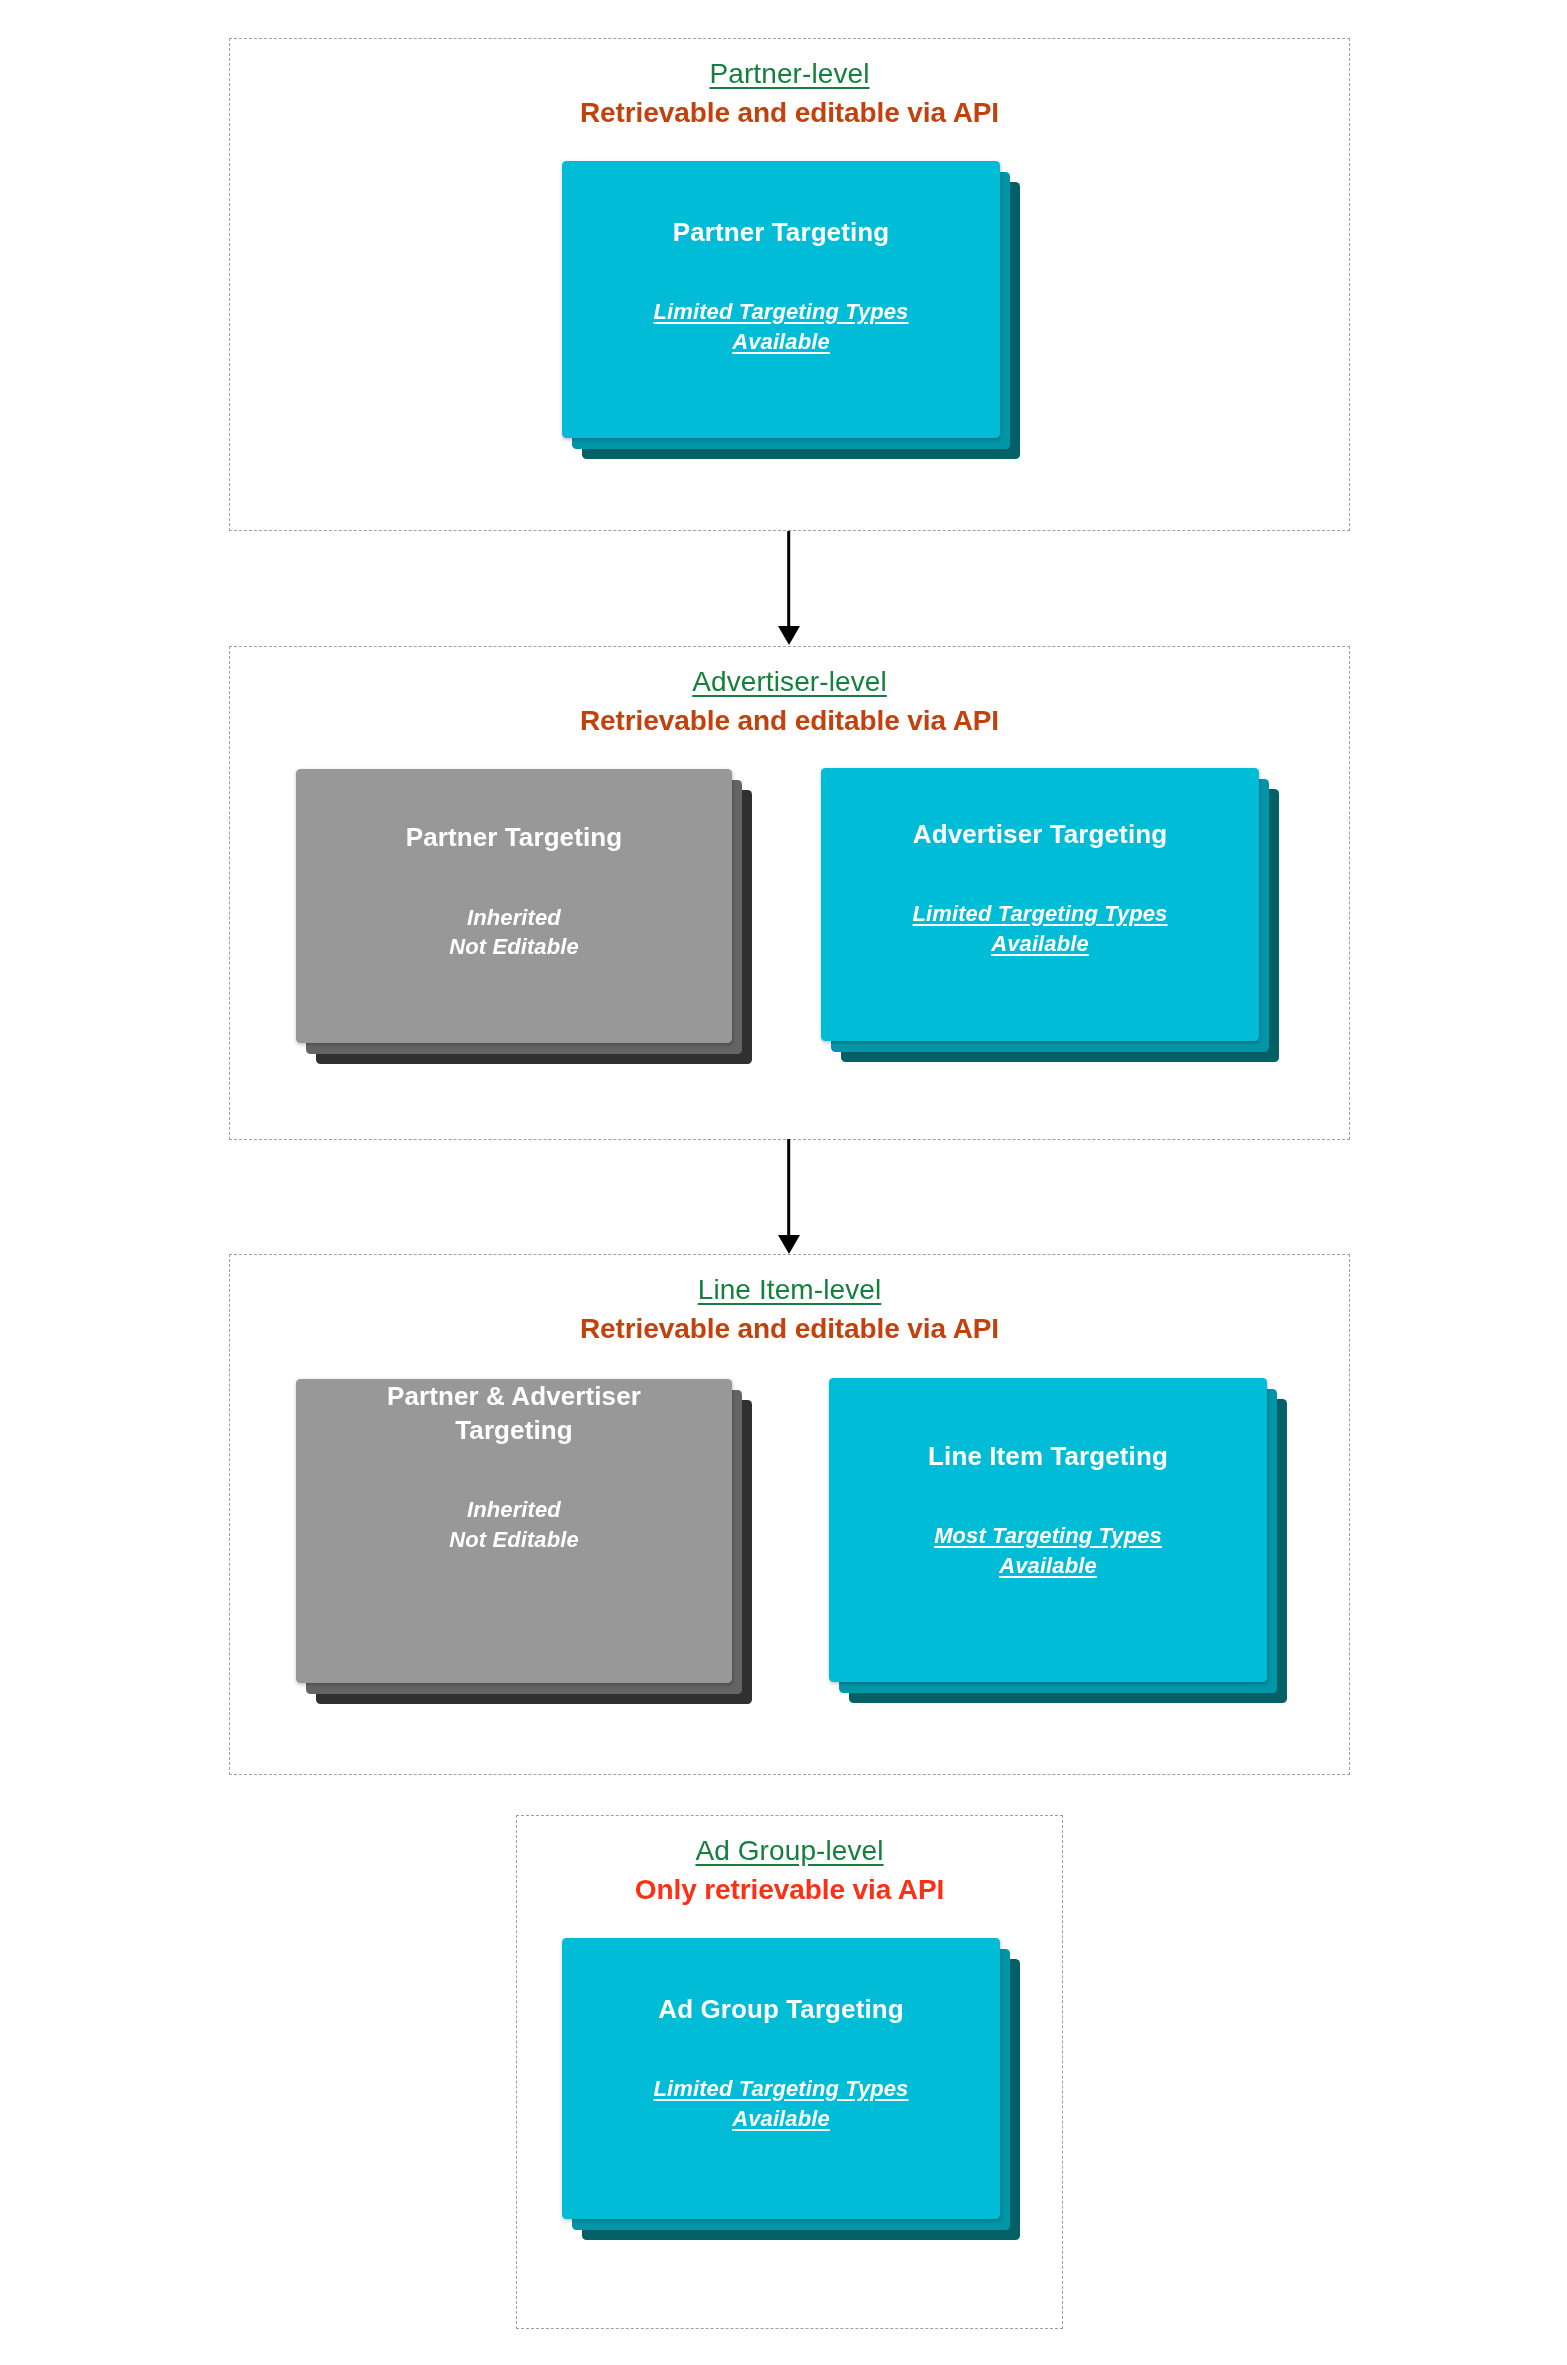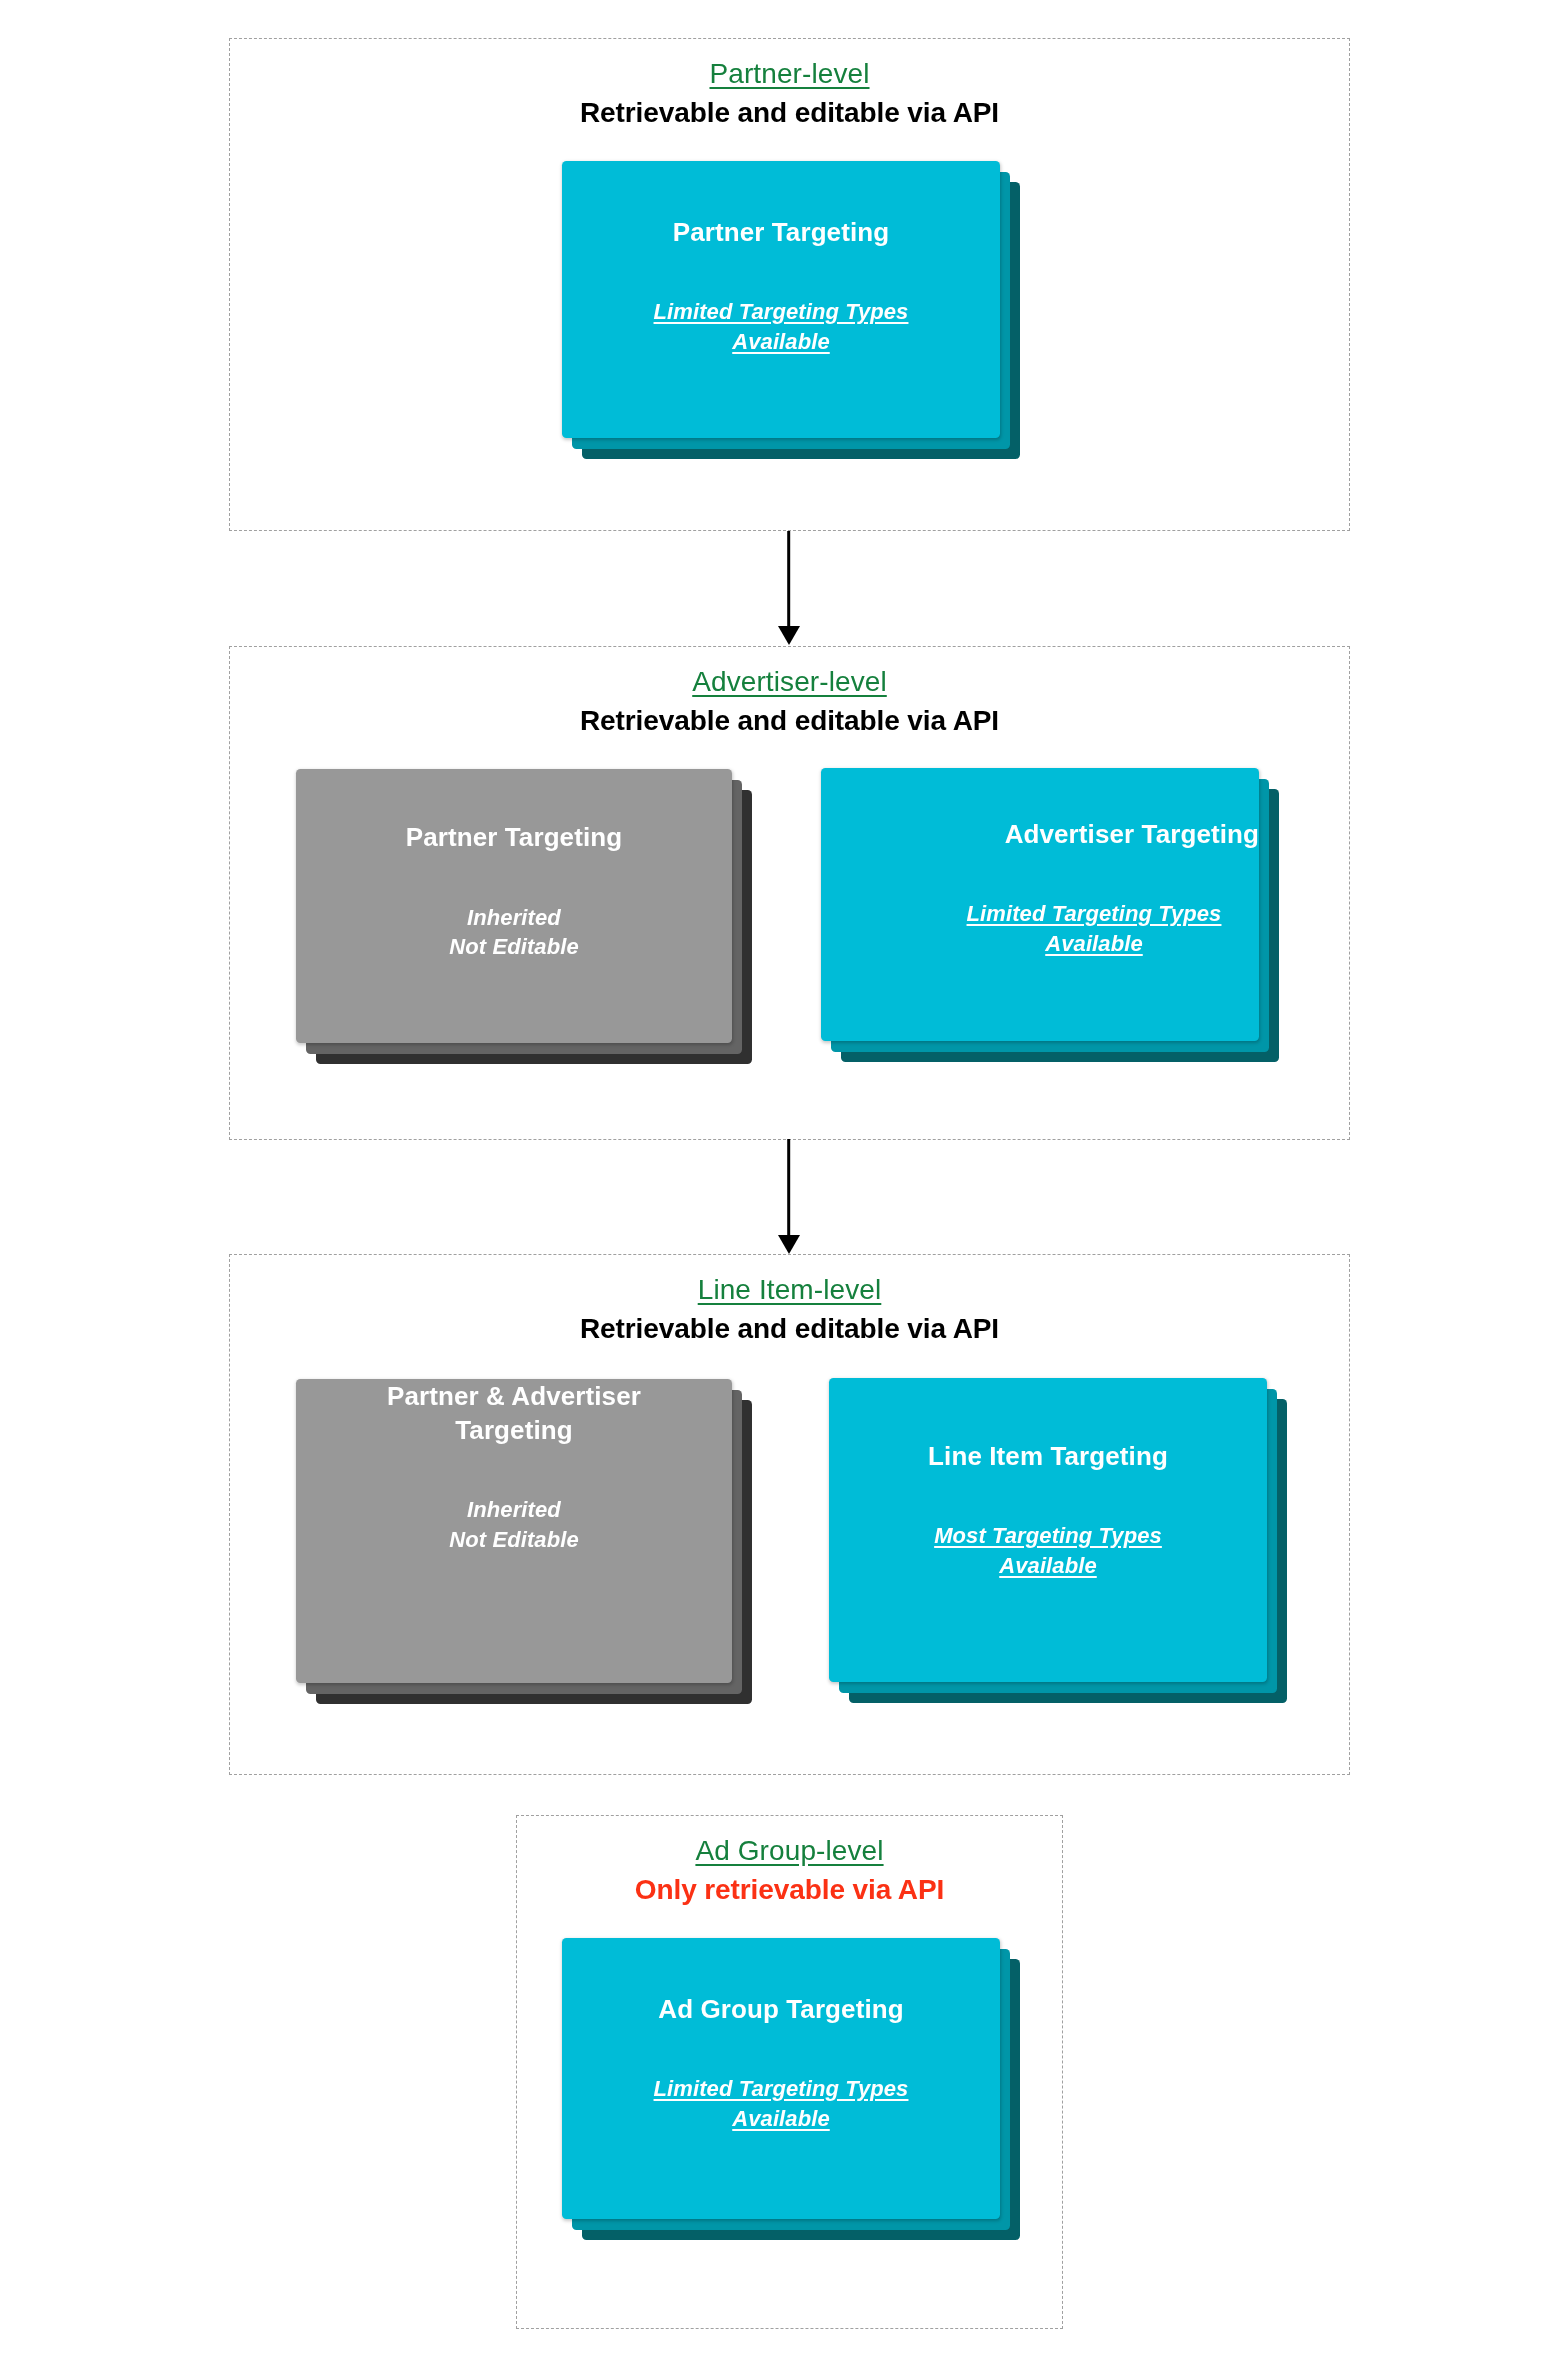--- a/index.html
+++ b/index.html
@@ -38,21 +38,21 @@
     font-weight: 400;
     color: #15803d;
     text-decoration: underline;
     text-underline-offset: 3.6px;
     line-height: 1.25;
     letter-spacing: 0.1px;
   }
   .level-sub {
     font-size: 28px;
     font-weight: bold;
-    color: #000000;
+    color: #c2410c;
     line-height: 1.25;
     margin-top: 3.6px;
     letter-spacing: -0.1px;
   }
   .level-sub.danger {
     color: #fb3114;
   }
 
   
   .card-stack {
@@ -167,21 +167,21 @@
       <div class="card-layer front" style="width:436px; height:274px; padding-top:51px;">
         <div class="card-title">Partner Targeting</div>
         <div class="card-sub" style="margin-top:21.4px; white-space:pre-line;">Inherited
 Not Editable</div>
       </div>
     </div>
 
     <div class="card-stack cyan" style="left:591px; top:121px; width:438px; height:273px;">
       <div class="card-layer back" style="width:438px; height:273px;"></div>
       <div class="card-layer mid" style="width:438px; height:273px;"></div>
-      <div class="card-layer front" style="width:438px; height:273px; padding-top:49px;align-items:flex-end;">
+      <div class="card-layer front" style="width:438px; height:273px; padding-top:49px;">
         <div class="card-title">Advertiser Targeting</div>
         <div class="card-sub underline" style="margin-top:20.5px; width:330px;">Limited Targeting Types Available</div>
       </div>
     </div>
   </div>
 
   <div class="arrow" style="left:753px; top:1139px; width:71px; height:115px;">
     <div class="shaft" style="height:96px;"></div>
     <div class="head"></div>
   </div>

